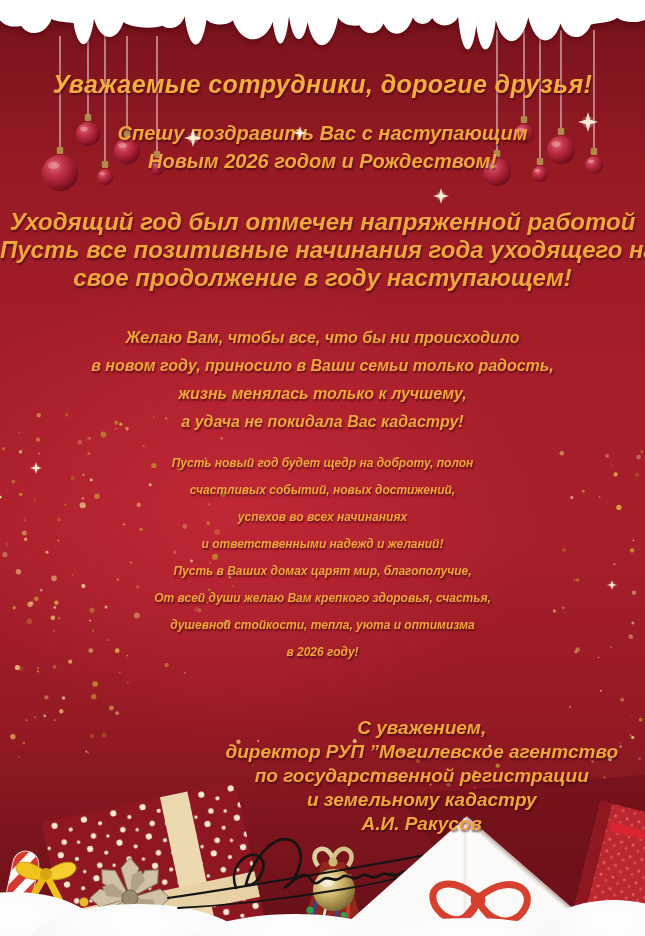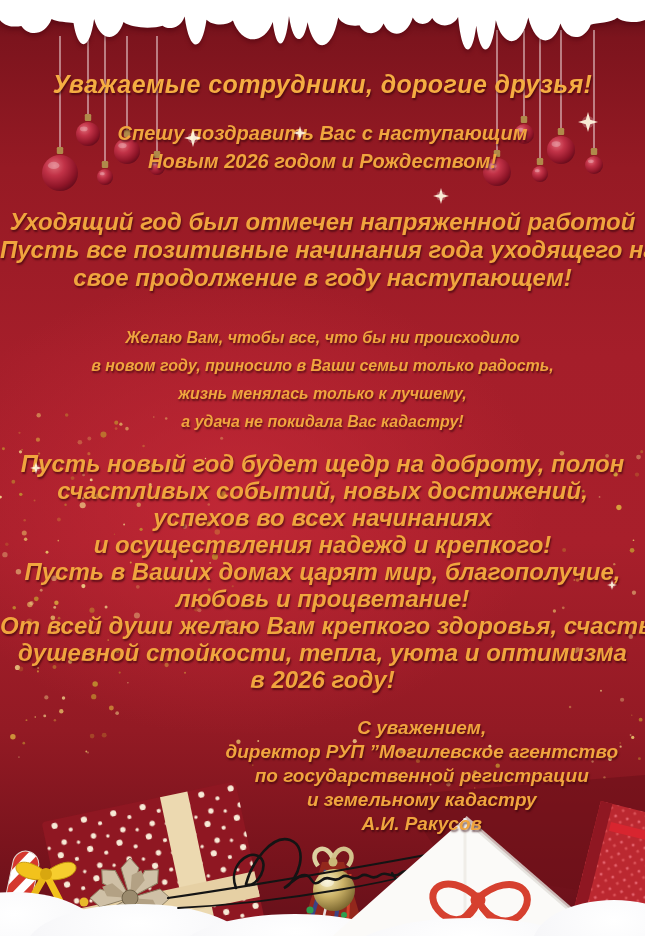--- a/index.html
+++ b/index.html
@@ -19,21 +19,21 @@
   #sparkles{z-index:7}
   .txt{
     position:absolute;left:0;width:100%;text-align:center;z-index:6;
     color:var(--gold,#f0a53e);font-style:italic;font-weight:bold;
     text-shadow:1px 2px 2px rgba(45,0,8,.6);
   }
   .heading{top:70px;font-size:25px;letter-spacing:.4px;color:var(--gold-title,#f5ad42);}
   .p-intro{top:119px;font-size:20px;line-height:28px;}
   .p-year{top:193px;font-size:24px;line-height:28px;margin-top:15px;}
   .p-family{top:324px;font-size:16px;line-height:28px;}
-  .p-newyear{top:450px;font-size:24px;line-height:27px;}
+  .p-newyear{top:450px;font-size:12px;line-height:27px;}
   .sig{top:716px;left:auto;right:27px;width:auto;text-align:center;font-size:19px;line-height:24px;}
   .line{white-space:nowrap;}
 </style>
 </head>
 <body>
 
 <div class="card" style="--gold: #f0a53e; --gold-title: #f5ad42;">
 
   <svg id="glitter" class="layer" width="645" height="936" viewBox="0 0 645 936">
       <circle cx="29.39917695473251" cy="621.235682441701" r="2.851008230452675" fill="#d9a83e" opacity="0.3158599108367627"></circle>
@@ -306,23 +306,22 @@
     <div class="line">Желаю Вам, чтобы все, что бы ни происходило</div>
     <div class="line">в новом году, приносило в Ваши семьи только радость,</div>
     <div class="line">жизнь менялась только к лучшему,</div>
     <div class="line">а удача не покидала Вас кадастру!</div>
   </div>
 
   <div class="txt p-newyear">
     <div class="line">Пусть новый год будет щедр на доброту, полон</div>
     <div class="line">счастливых событий, новых достижений,</div>
     <div class="line">успехов во всех начинаниях</div>
-    <div class="line">и осуществления надежд и крепкого!</div>
+    <div class="line">и ответственными надежд и желаний!</div>
     <div class="line">Пусть в Ваших домах царят мир, благополучие,</div>
-    <div class="line">любовь и процветание!</div>
     <div class="line">От всей души желаю Вам крепкого здоровья, счастья,</div>
     <div class="line">душевной стойкости, тепла, уюта и оптимизма</div>
     <div class="line">в 2026 году!</div>
   </div>
 
   <div class="txt sig">
     <div class="line">С уважением,</div>
     <div class="line">директор РУП ”Могилевское агентство</div>
     <div class="line">по государственной регистрации</div>
     <div class="line">и земельному кадастру</div>

